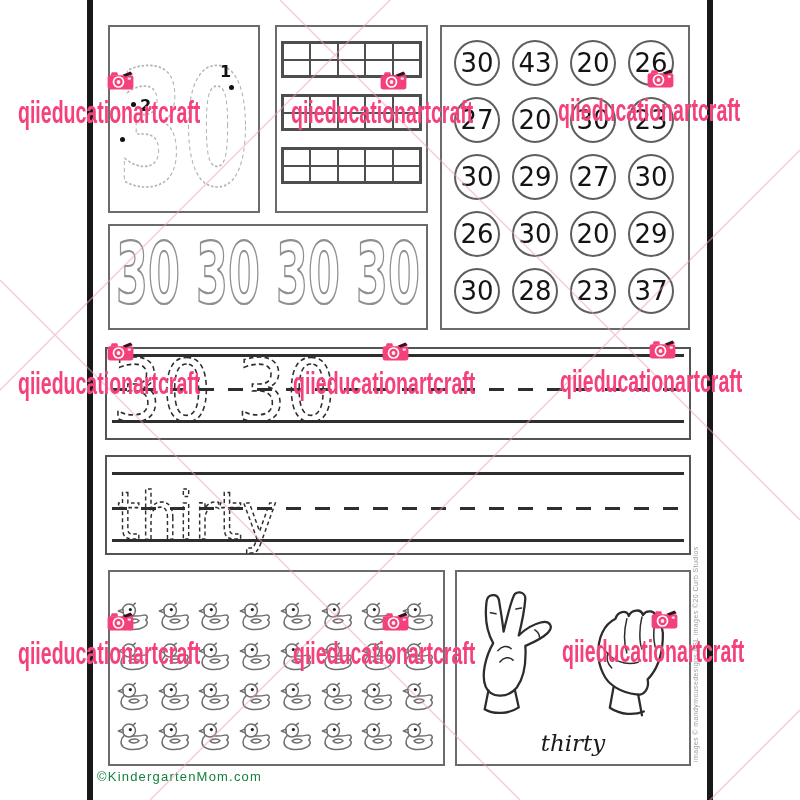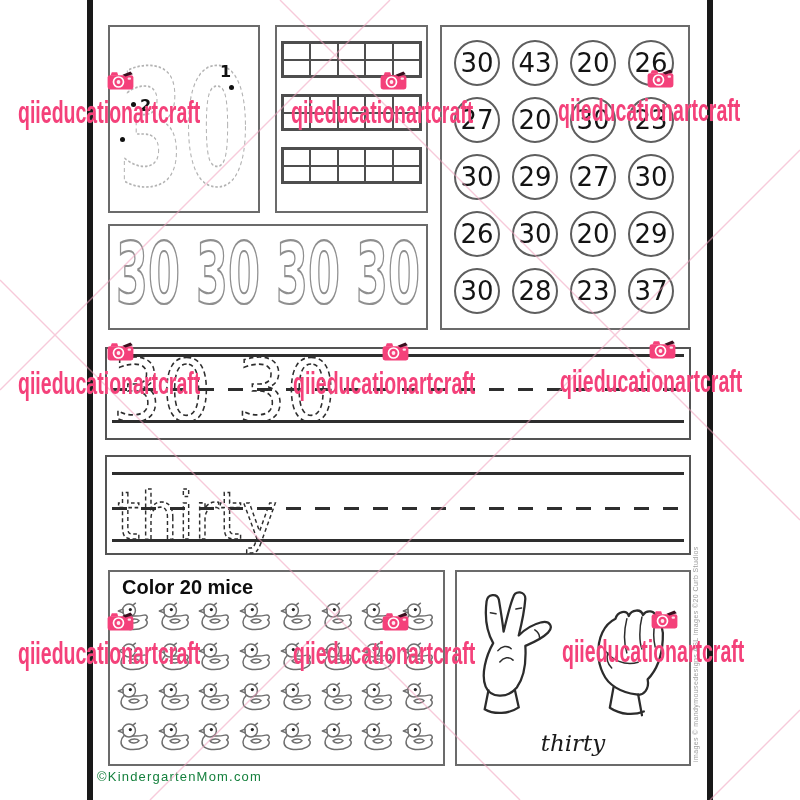--- a/index.html
+++ b/index.html
@@ -144,21 +144,20 @@
 
   <div class="box wbox" style="left:105px;top:455px;width:586px;height:100px;"></div>
   <div class="wline" style="left:112px;top:472px;width:572px;"></div>
   <div class="midline" style="left:112px;top:507px;width:572px;"></div>
   <div class="wline" style="left:112px;top:539px;width:572px;"></div>
   <svg class="abs" style="left:105px;top:455px;z-index:3;" width="586" height="105" viewBox="0 0 586 105">
     <text x="12" y="84" font-family="DejaVu Sans, sans-serif" font-size="66" fill="none" stroke="#2e2e2e" stroke-width="1.6" stroke-dasharray="4 3" textLength="160" lengthAdjust="spacingAndGlyphs">thirty</text>
   </svg>
 
   <div class="box" style="left:108px;top:570px;width:337px;height:196px;"></div>
-  <div class="mice-label">Color 20 mice</div>
   <div id="micegrid">
       <svg viewBox="0 0 40 32" class="duck">
         <use href="#duck"></use>
       </svg>
       <svg viewBox="0 0 40 32" class="duck">
         <use href="#duck"></use>
       </svg>
       <svg viewBox="0 0 40 32" class="duck">
         <use href="#duck"></use>
       </svg>

